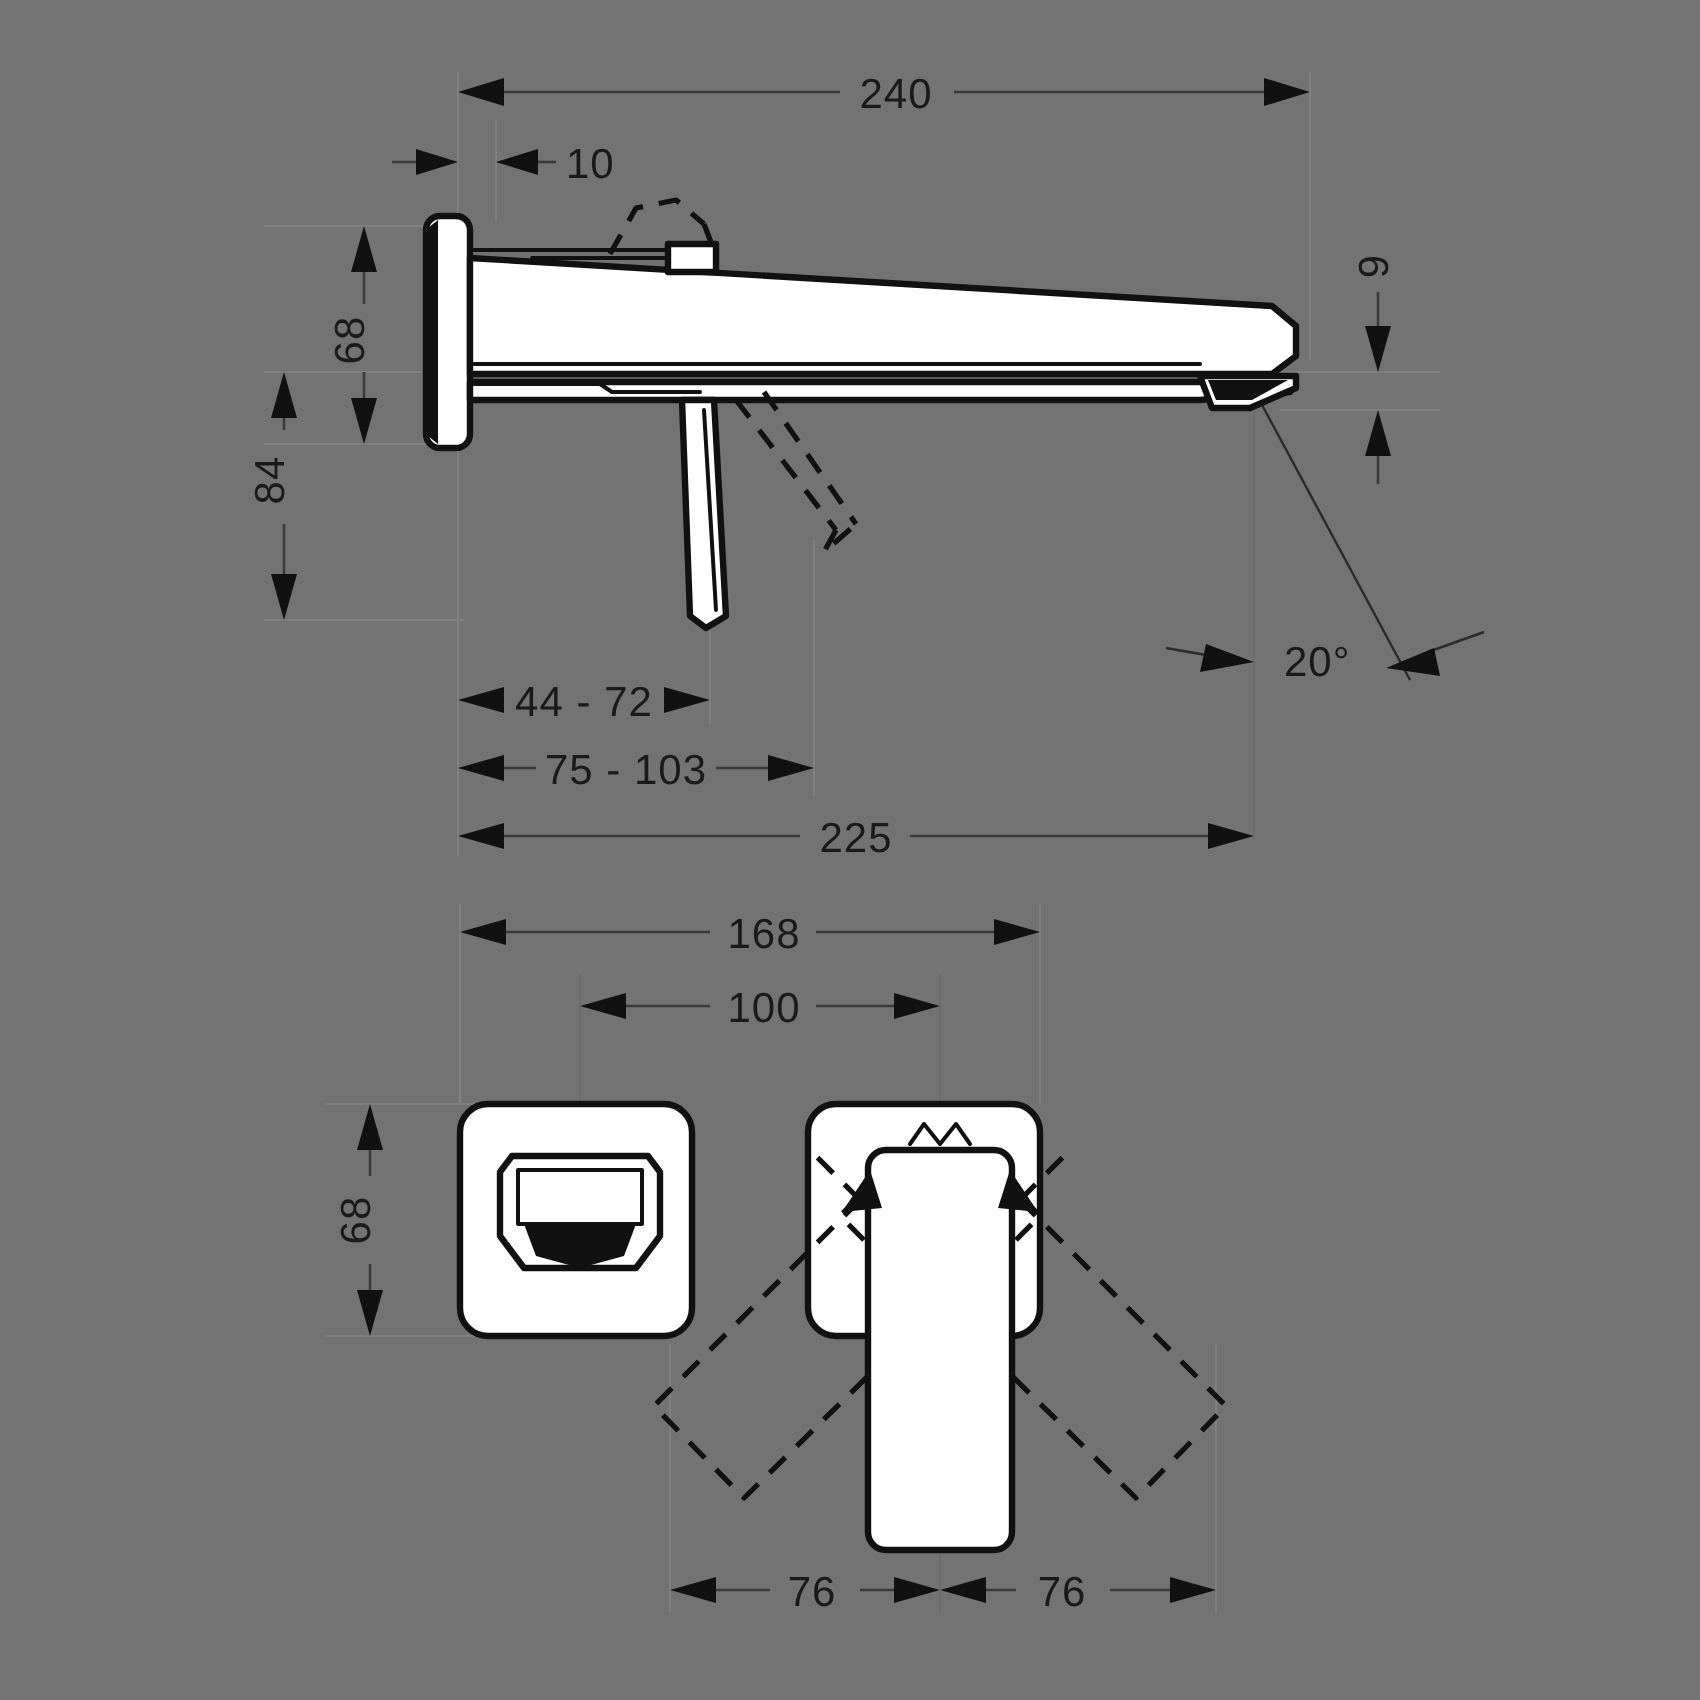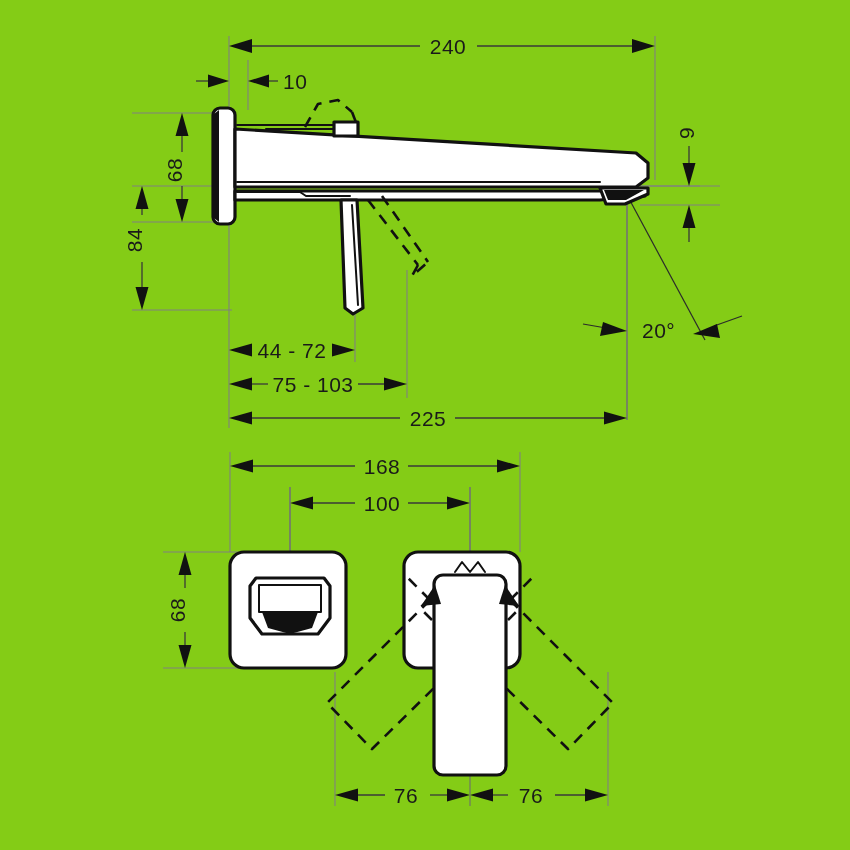--- a/index.html
+++ b/index.html
@@ -10,21 +10,21 @@
   body {
     width: 850px;
     height: 850px;
     font-family: "Liberation Sans", sans-serif;
     overflow: hidden;
   }
   #drawing-root {
     position: relative;
     width: 850px;
     height: 850px;
-    background: #84cc16;
+    background: #737373;
   }
   svg#tech-drawing {
     display: block;
     width: 850px;
     height: 850px;
   }
   .dim-text {
     font-family: "Liberation Sans", sans-serif;
     font-size: 21px;
     fill: #1a1a1a;

